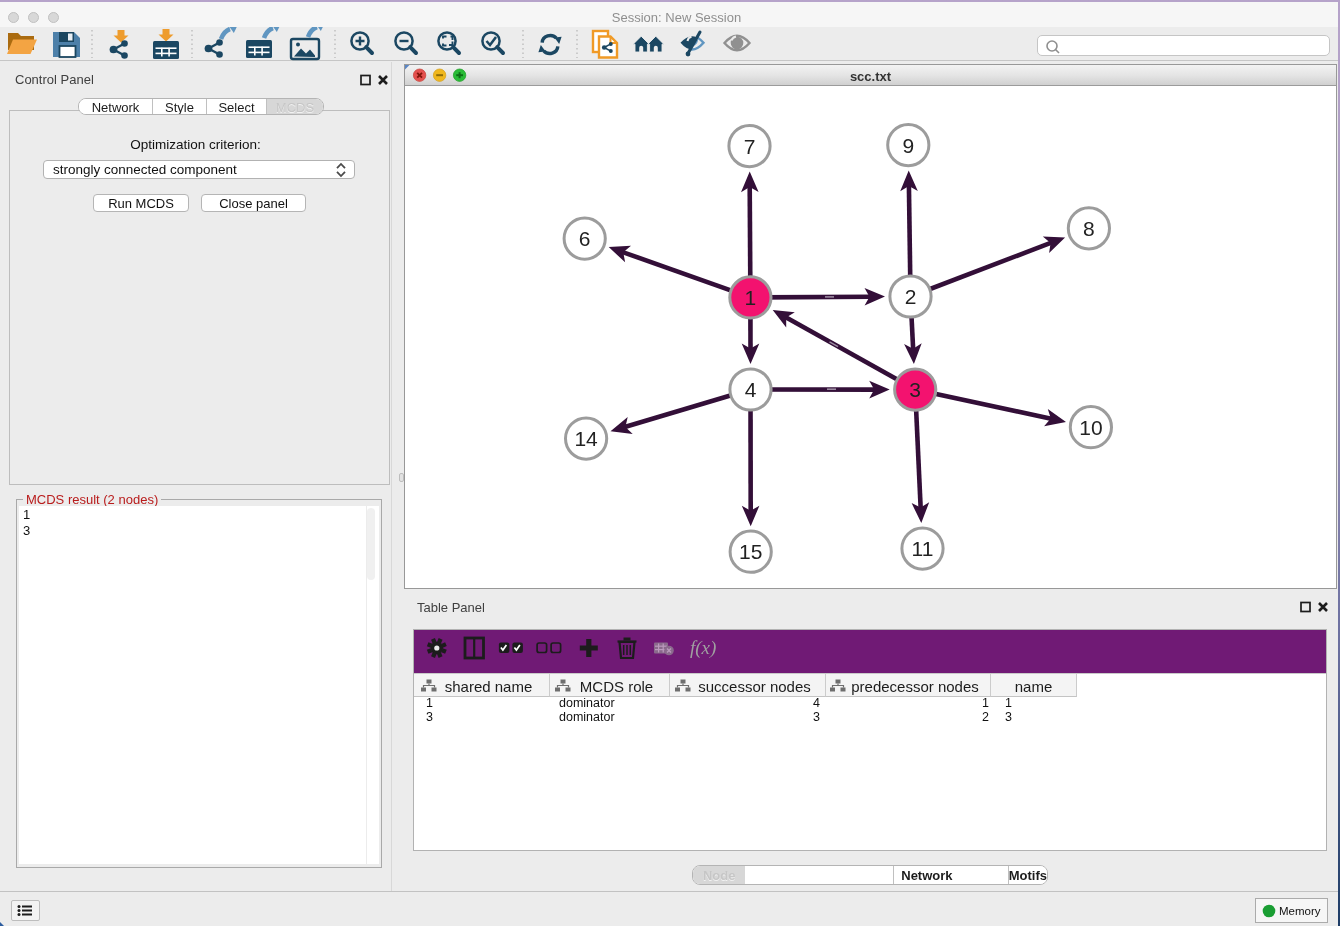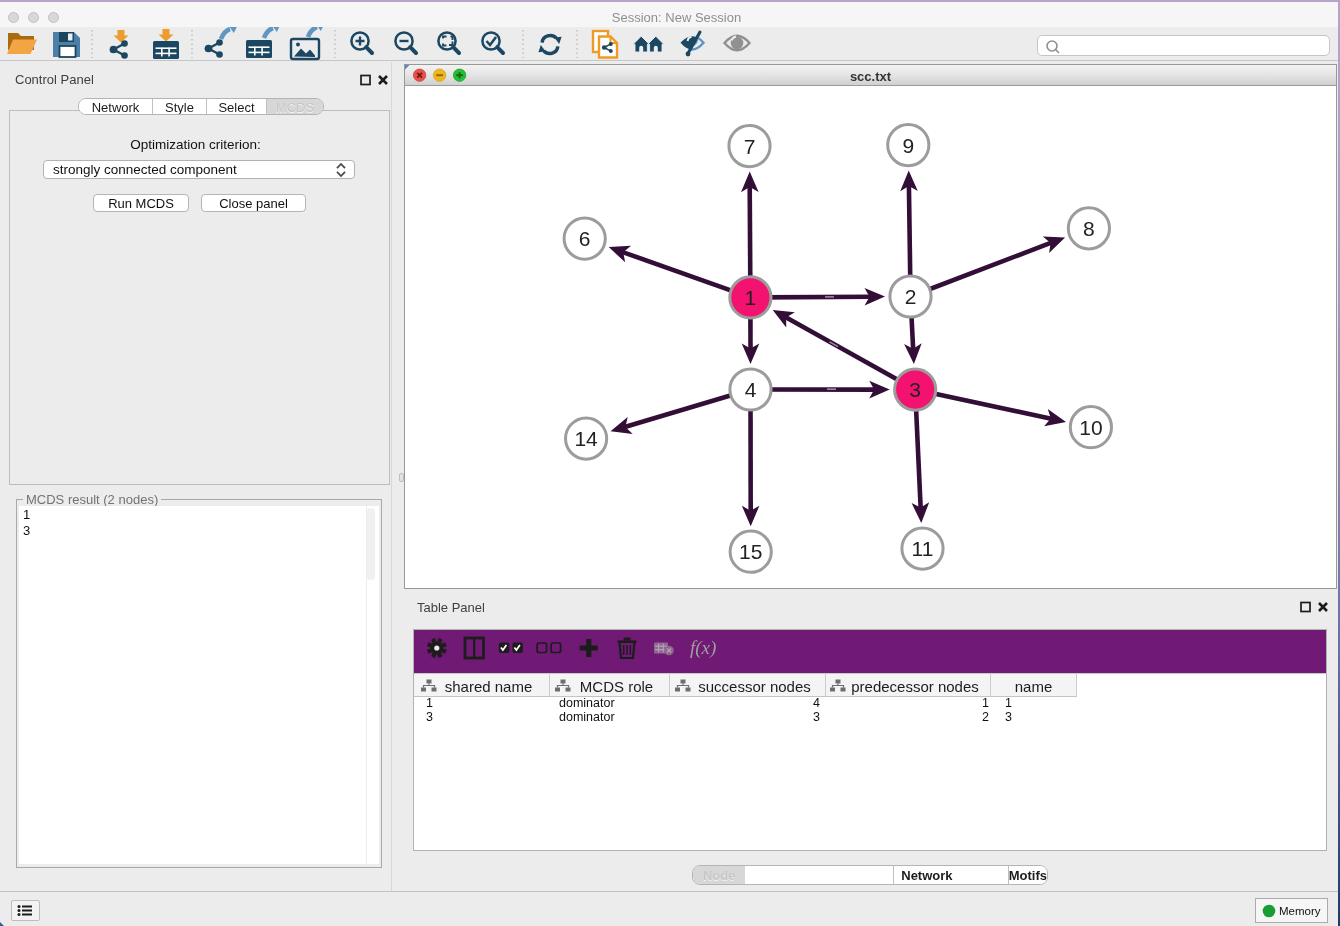--- a/index.html
+++ b/index.html
@@ -29,21 +29,21 @@
 #cpbox { position:absolute; left:9px; top:48px; width:381px; height:375px;
   border:1px solid #bdbdbd; }
 #dropdown { position:absolute; left:43px; top:98px; width:312px; height:19px;
   background:#fff; border:1px solid #b2b2b2; border-radius:4px;
   font-size:13.5px; color:#111; padding:1px 0 0 9px; }
 .btn { position:absolute; height:18px; background:#fff; border:1px solid #b5b5b5;
   border-radius:4px; font-size:13px; color:#111; text-align:center; padding-top:1px; }
 #fieldset { position:absolute; left:16px; top:437px; width:366px; height:369px;
   border:1px solid #a9a9a9; }
 #fslegend { position:absolute; left:6px; top:-8px; background:#ececec; padding:0 3px;
-  font-size:13px; color:#737373; }
+  font-size:13px; color:#b91c1c; }
 #fswhite { position:absolute; left:2px; top:6px; width:360px; height:358px; background:#fff;
   font-size:13px; color:#111; }
 
 #netwin { position:absolute; left:404px; top:64px; width:933px; height:525px;
   border:1px solid #989898; background:#fff; }
 #nettitle { position:absolute; left:0; top:0; width:931px; height:21px;
   background:linear-gradient(180deg,#f3f3f3 0%,#e3e3e3 55%,#d0d0d0 100%);
   border-bottom:1px solid #9b9b9b; }
 #netcanvas { position:absolute; left:0; top:22px; width:931px; height:501px; background:#fff; }
 

